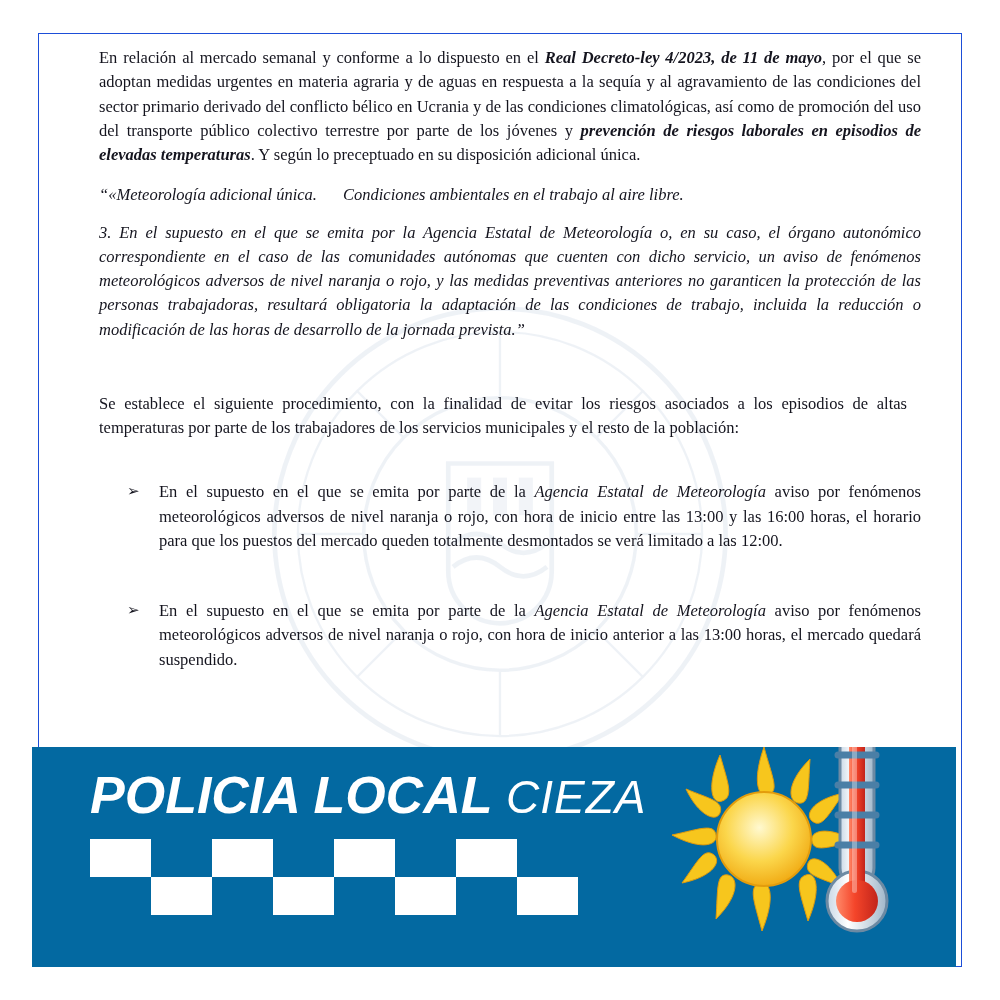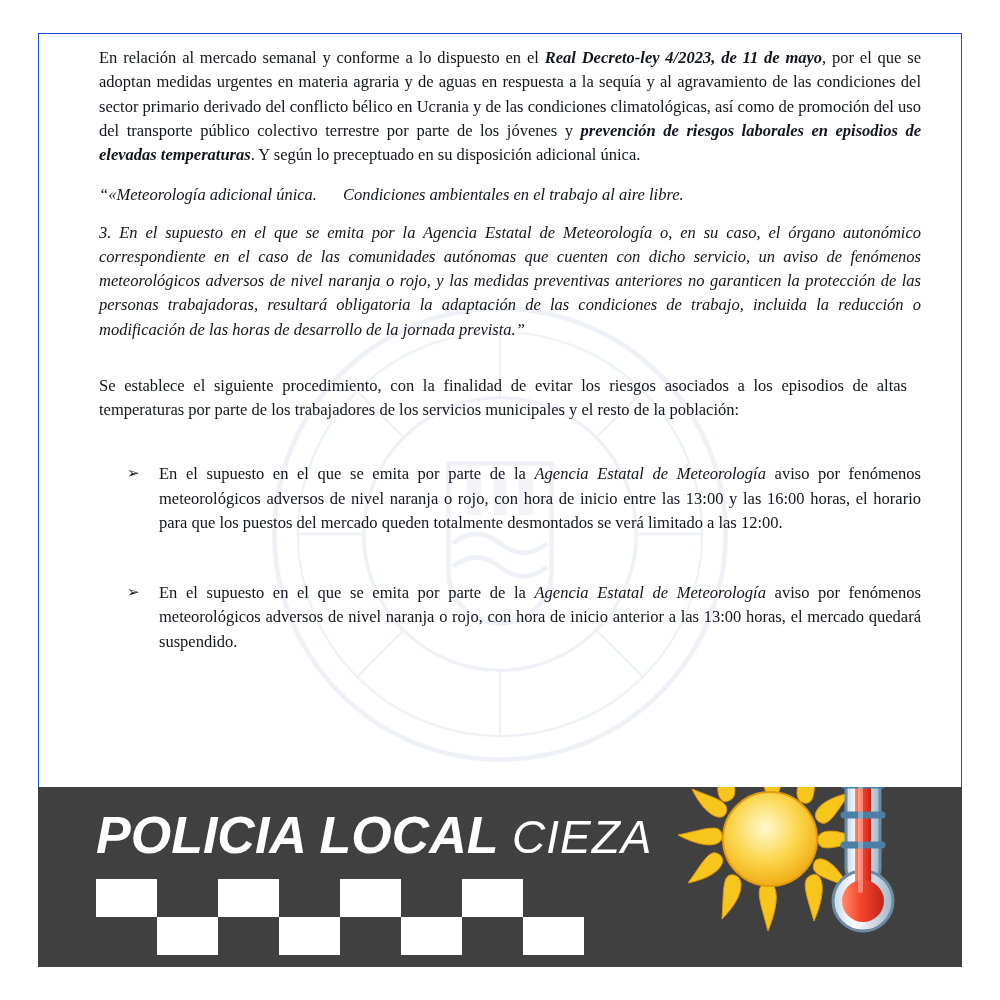--- a/index.html
+++ b/index.html
@@ -66,21 +66,21 @@
     font-style: italic;
     margin: 0 0 13px 0;
   }
   .quote .gap {
     display: inline-block;
     width: 26px;
   }
   .num-para {
     font-style: italic;
     text-align: justify;
-    margin: 0 0 6px 0;
+    margin: 0 0 24px 0;
   }
   .spacer-lg {
     height: 26px;
   }
   .proc {
     margin: 0 14px 18px 0;
   }
   .bullets {
     margin-top: 40px;
     padding: 0;
@@ -104,25 +104,25 @@
     font-weight: normal;
   }
   .bullet .strongit {
     font-weight: normal;
     font-style: italic;
   }
 
   
   .banner {
     position: absolute;
-    left: 38px;
+    left: 32px;
     bottom: 33px;
     width: 924px;
-    height: 180px;
-    background: #404040;
+    height: 220px;
+    background: #0369a1;
     overflow: hidden;
   }
   .banner-title {
     position: absolute;
     left: 58px;
     top: 18px;
     color: #ffffff;
     font-family: "Liberation Sans", sans-serif;
     font-weight: bold;
     font-style: italic;

